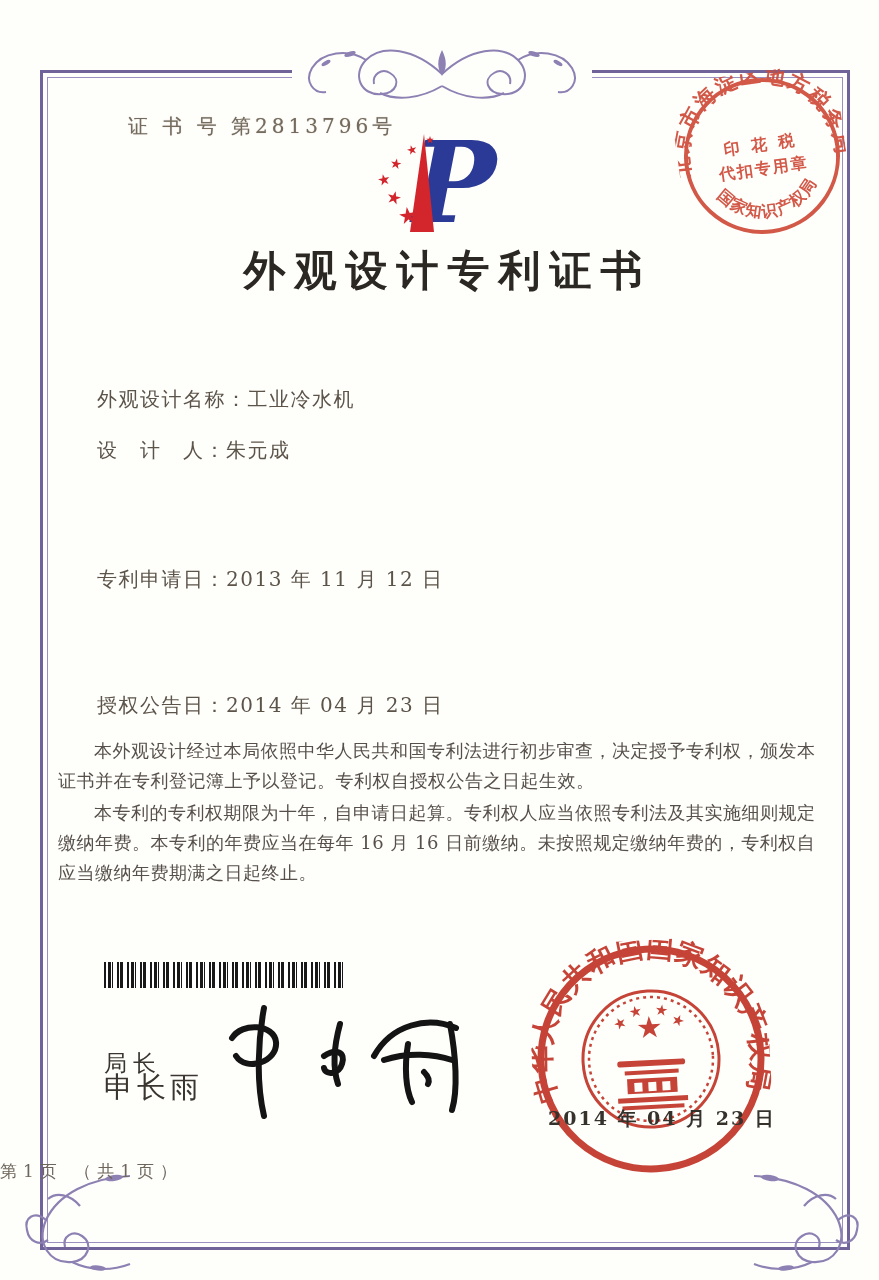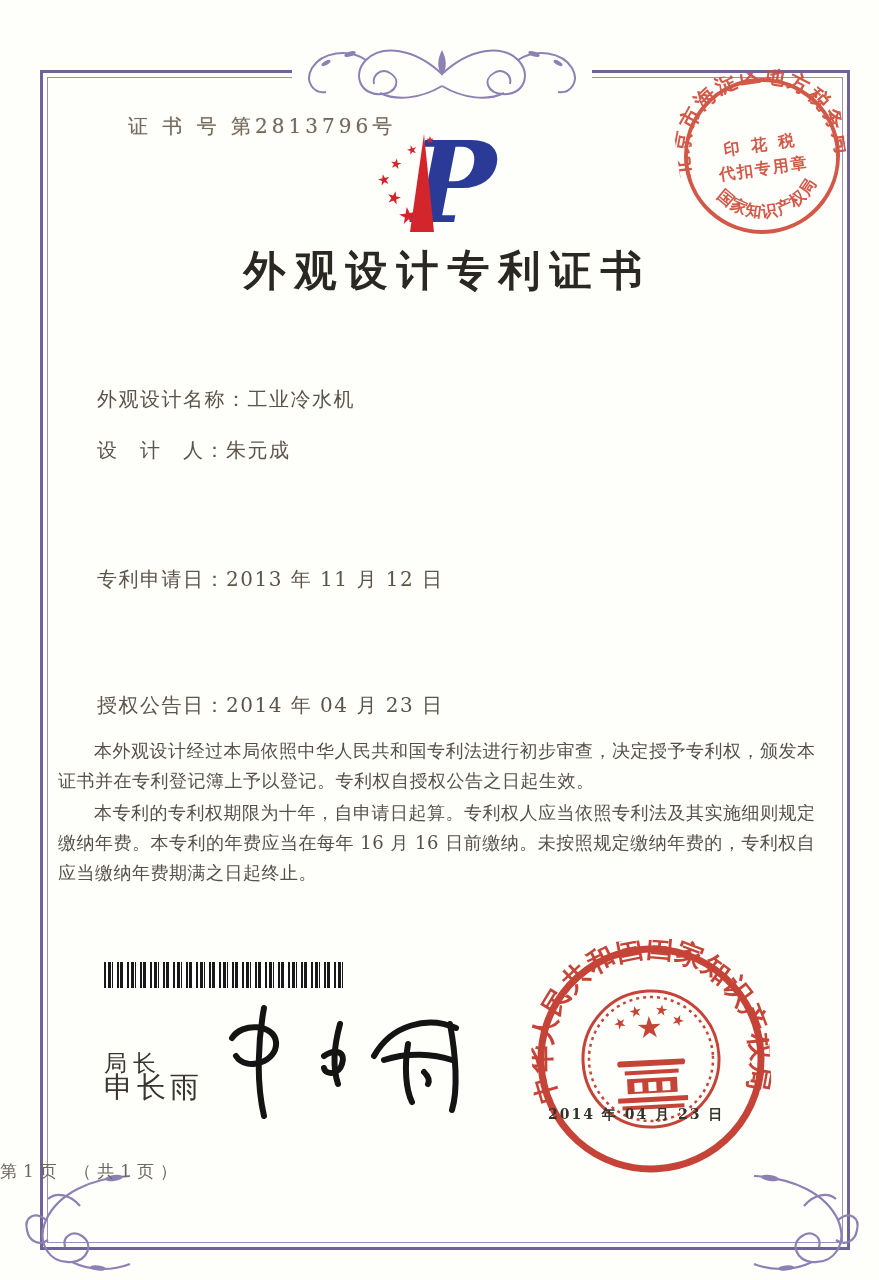--- a/index.html
+++ b/index.html
@@ -30,21 +30,21 @@
   .barcode{position:absolute;left:104px;top:962px;width:240px;height:26px;background:
     repeating-linear-gradient(90deg,#181818 0 2px,#fff 2px 4px,#181818 4px 7px,#fff 7px 8px,
     #181818 8px 9px,#fff 9px 13px,#181818 13px 15px,#fff 15px 16px,#181818 16px 19px,#fff 19px 23px);}
   
   .sig-title{position:absolute;left:104px;top:1026px;font-size:23px;letter-spacing:6px;color:#3a362f;margin-top:22px;}
   .sig-name{position:absolute;left:104px;top:1068px;font-size:29px;letter-spacing:4px;color:#3a362f;}
   .sig-hand{position:absolute;left:212px;top:998px;width:270px;height:122px;}
   
   .seal-tax{position:absolute;left:678px;top:72px;width:168px;height:168px;transform:rotate(-8deg);opacity:.92;}
   .seal-main{position:absolute;left:532px;top:940px;width:238px;height:238px;transform:rotate(-3deg);opacity:.95;}
-  .seal-date{position:absolute;left:548px;top:1106px;font-size:14px;font-weight:bold;
+  .seal-date{position:absolute;left:548px;top:1106px;font-size:19px;font-weight:bold;
              letter-spacing:2px;color:#35322c;white-space:pre;}
   
   .footer{position:absolute;left:0;top:1160px;width:100%;
           font-size:17px;letter-spacing:6px;color:#6e665c;}
   svg{display:block;}
 </style>
 </head>
 <body>
 
 <svg width="0" height="0" style="position:absolute" aria-hidden="true">

